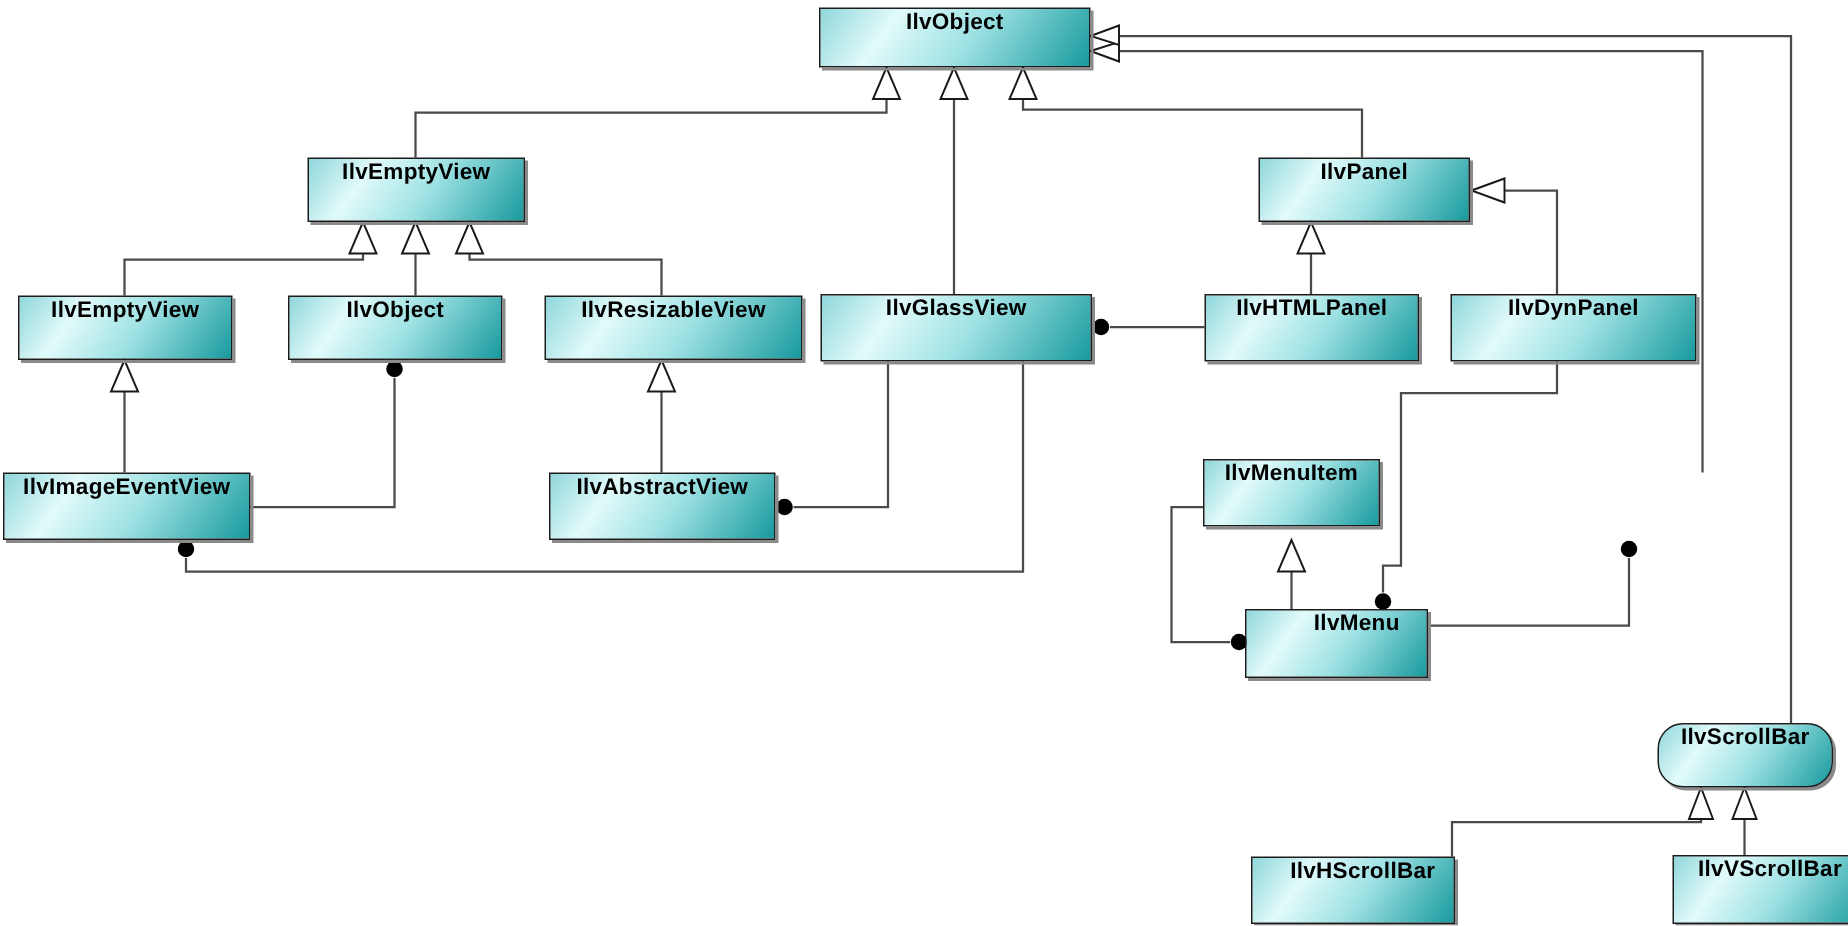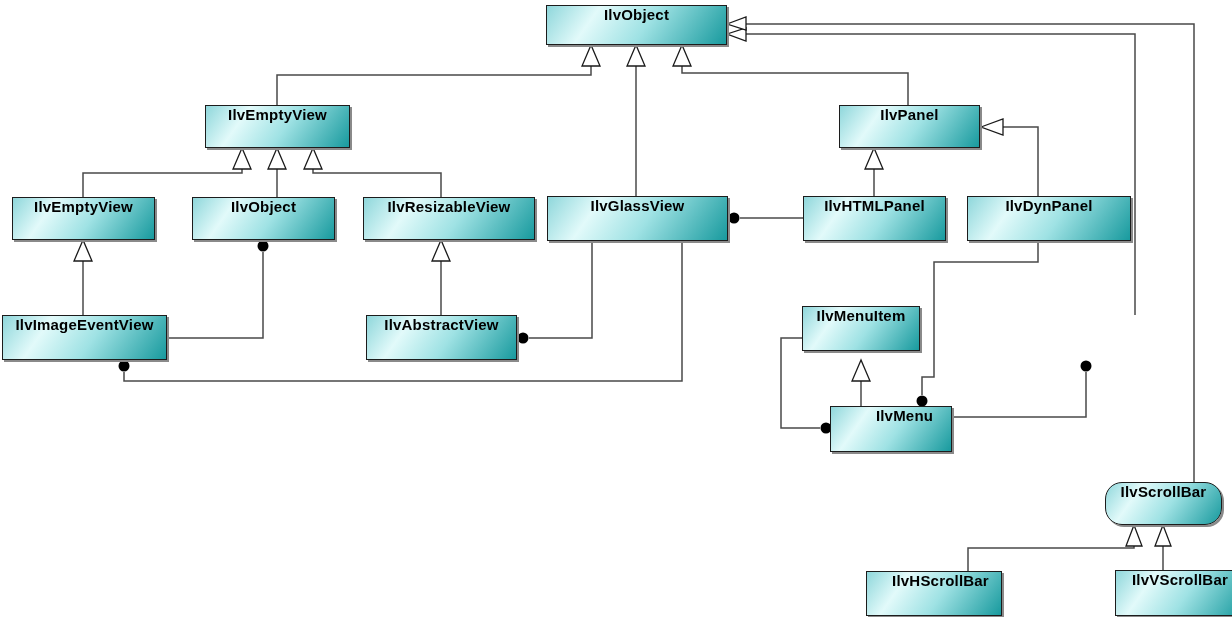--- a/index.html
+++ b/index.html
@@ -34,21 +34,21 @@
   #n-resizableview{left:363px;top:197px;width:172px;height:43px;}
   #n-glassview{left:547px;top:196px;width:181px;height:45px;}
   #n-htmlpanel{left:803px;top:196px;width:143px;height:45px;}
   #n-dynpanel{left:967px;top:196px;width:164px;height:45px;}
   #n-imageeventview{left:2px;top:315px;width:165px;height:45px;}
   #n-abstractview{left:366px;top:315px;width:151px;height:45px;}
   #n-menuitem{left:802px;top:306px;width:118px;height:45px;}
   #n-abstractpopupmenu{left:989px;top:315px;width:196px;height:45px;}
   #n-menu{left:830px;top:406px;width:122px;height:46px;padding-left:27px;}
   #n-scrollbar{left:1105px;top:482px;width:117px;height:43px;border-radius:17px;}
-  #n-hscrollbar{left:866px;top:571px;width:136px;height:45px;padding-left:13px;}
+  #n-hscrollbar{left:834px;top:571px;width:136px;height:45px;padding-left:13px;}
   #n-vscrollbar{left:1095px;top:570px;width:130px;height:46px;margin-left:20px;}
 </style>
 </head>
 <body>
 
 <div id="canvas">
 
   <svg id="wires" viewBox="0 0 1232 617" xmlns="http://www.w3.org/2000/svg">
 
     <g>

